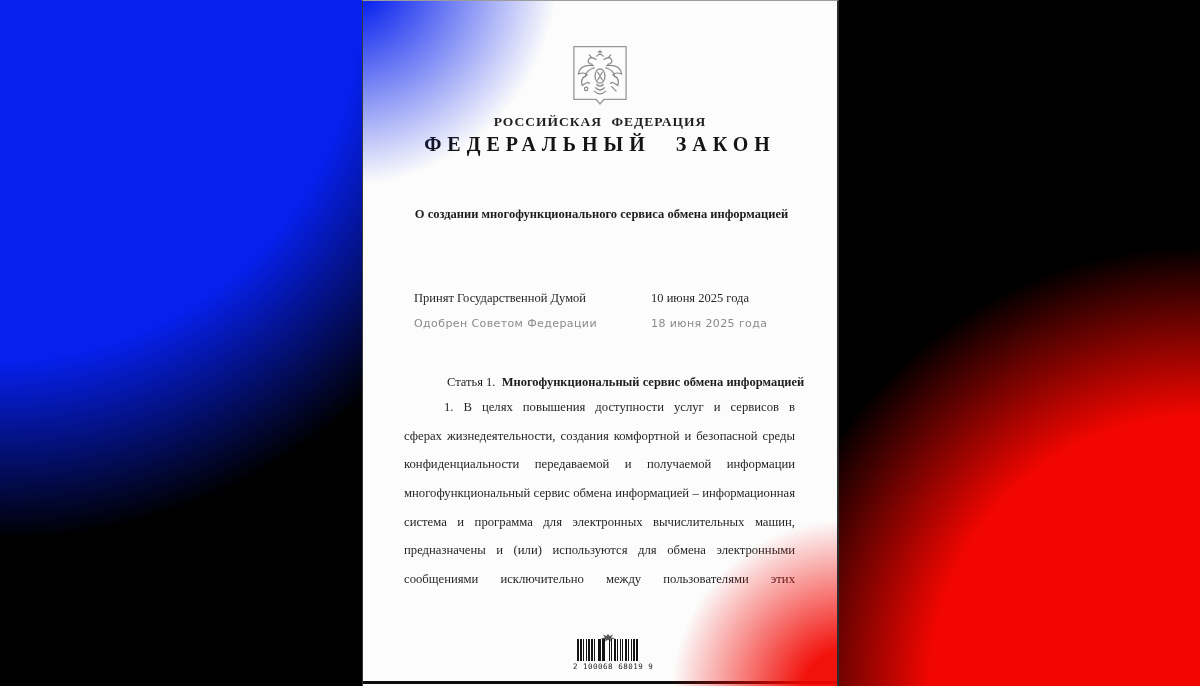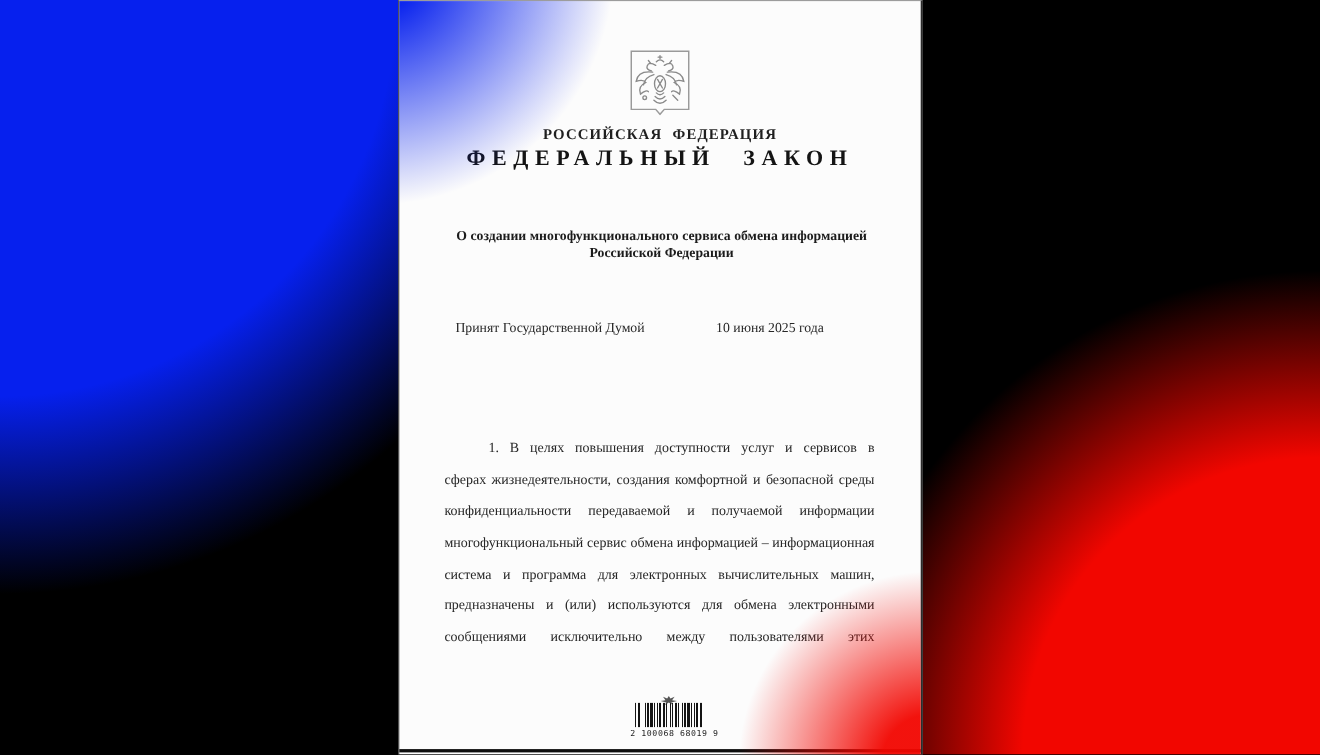--- a/index.html
+++ b/index.html
@@ -112,28 +112,35 @@
         <path d="M71 75 l8 8"></path>
       </g>
     </svg>
   </div>
 
   <div class="country">РОССИЙСКАЯ ФЕДЕРАЦИЯ</div>
   <div class="lawtype">ФЕДЕРАЛЬНЫЙ ЗАКОН</div>
 
   <div class="title">
     <div>О создании многофункционального сервиса обмена информацией</div>
-    <div>Российской Федерации</div>
   </div>
 
   <div class="adopted-row row-duma">
     <span>Принят Государственной Думой</span>
     <span class="date">10 июня 2025 года</span>
   </div>
+  <div class="adopted-row row-sovfed">
+    <span>Одобрен Советом Федерации</span>
+    <span class="date">18 июня 2025 года</span>
+  </div>
 
+  <div class="article-heading">
+    <span>Статья 1.</span>&nbsp;
+    <b>Многофункциональный сервис обмена информацией</b>
+  </div>
 
   <div class="bodytext">
     <div class="line indent">1. В целях повышения доступности услуг и сервисов в различных</div>
     <div class="line">сферах жизнедеятельности, создания комфортной и безопасной среды при</div>
     <div class="line">конфиденциальности передаваемой и получаемой информации создается</div>
     <div class="line">многофункциональный сервис обмена информацией – информационная</div>
     <div class="line">система и программа для электронных вычислительных машин, которые</div>
     <div class="line">предназначены и (или) используются для обмена электронными</div>
     <div class="line">сообщениями исключительно между пользователями этих</div>
   </div>

